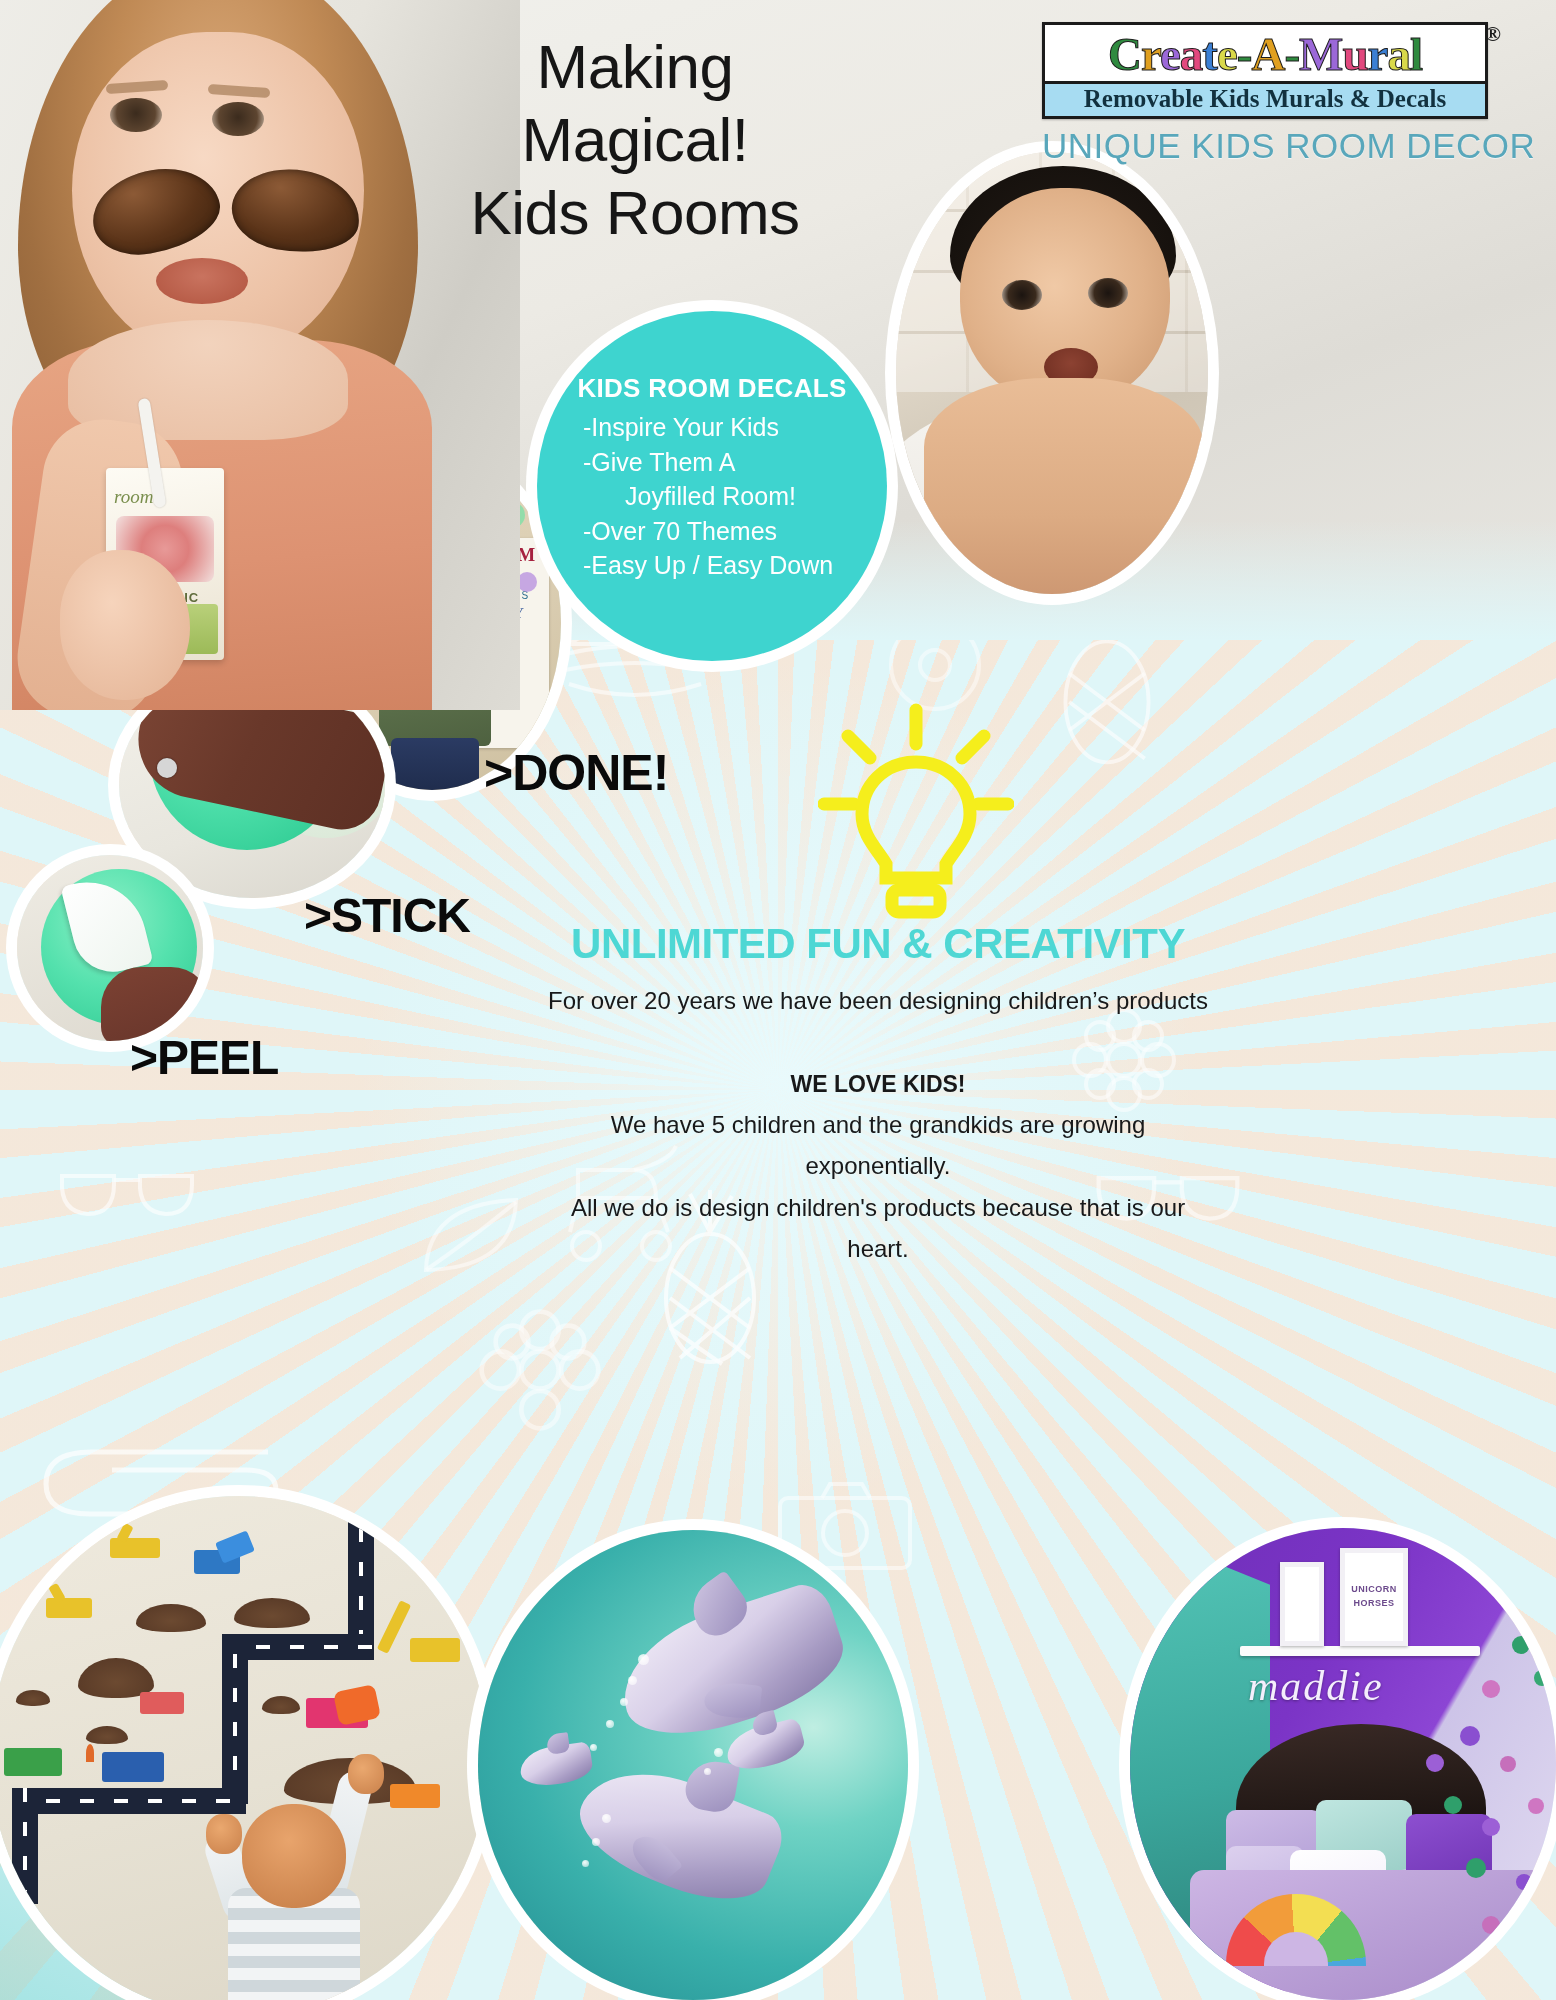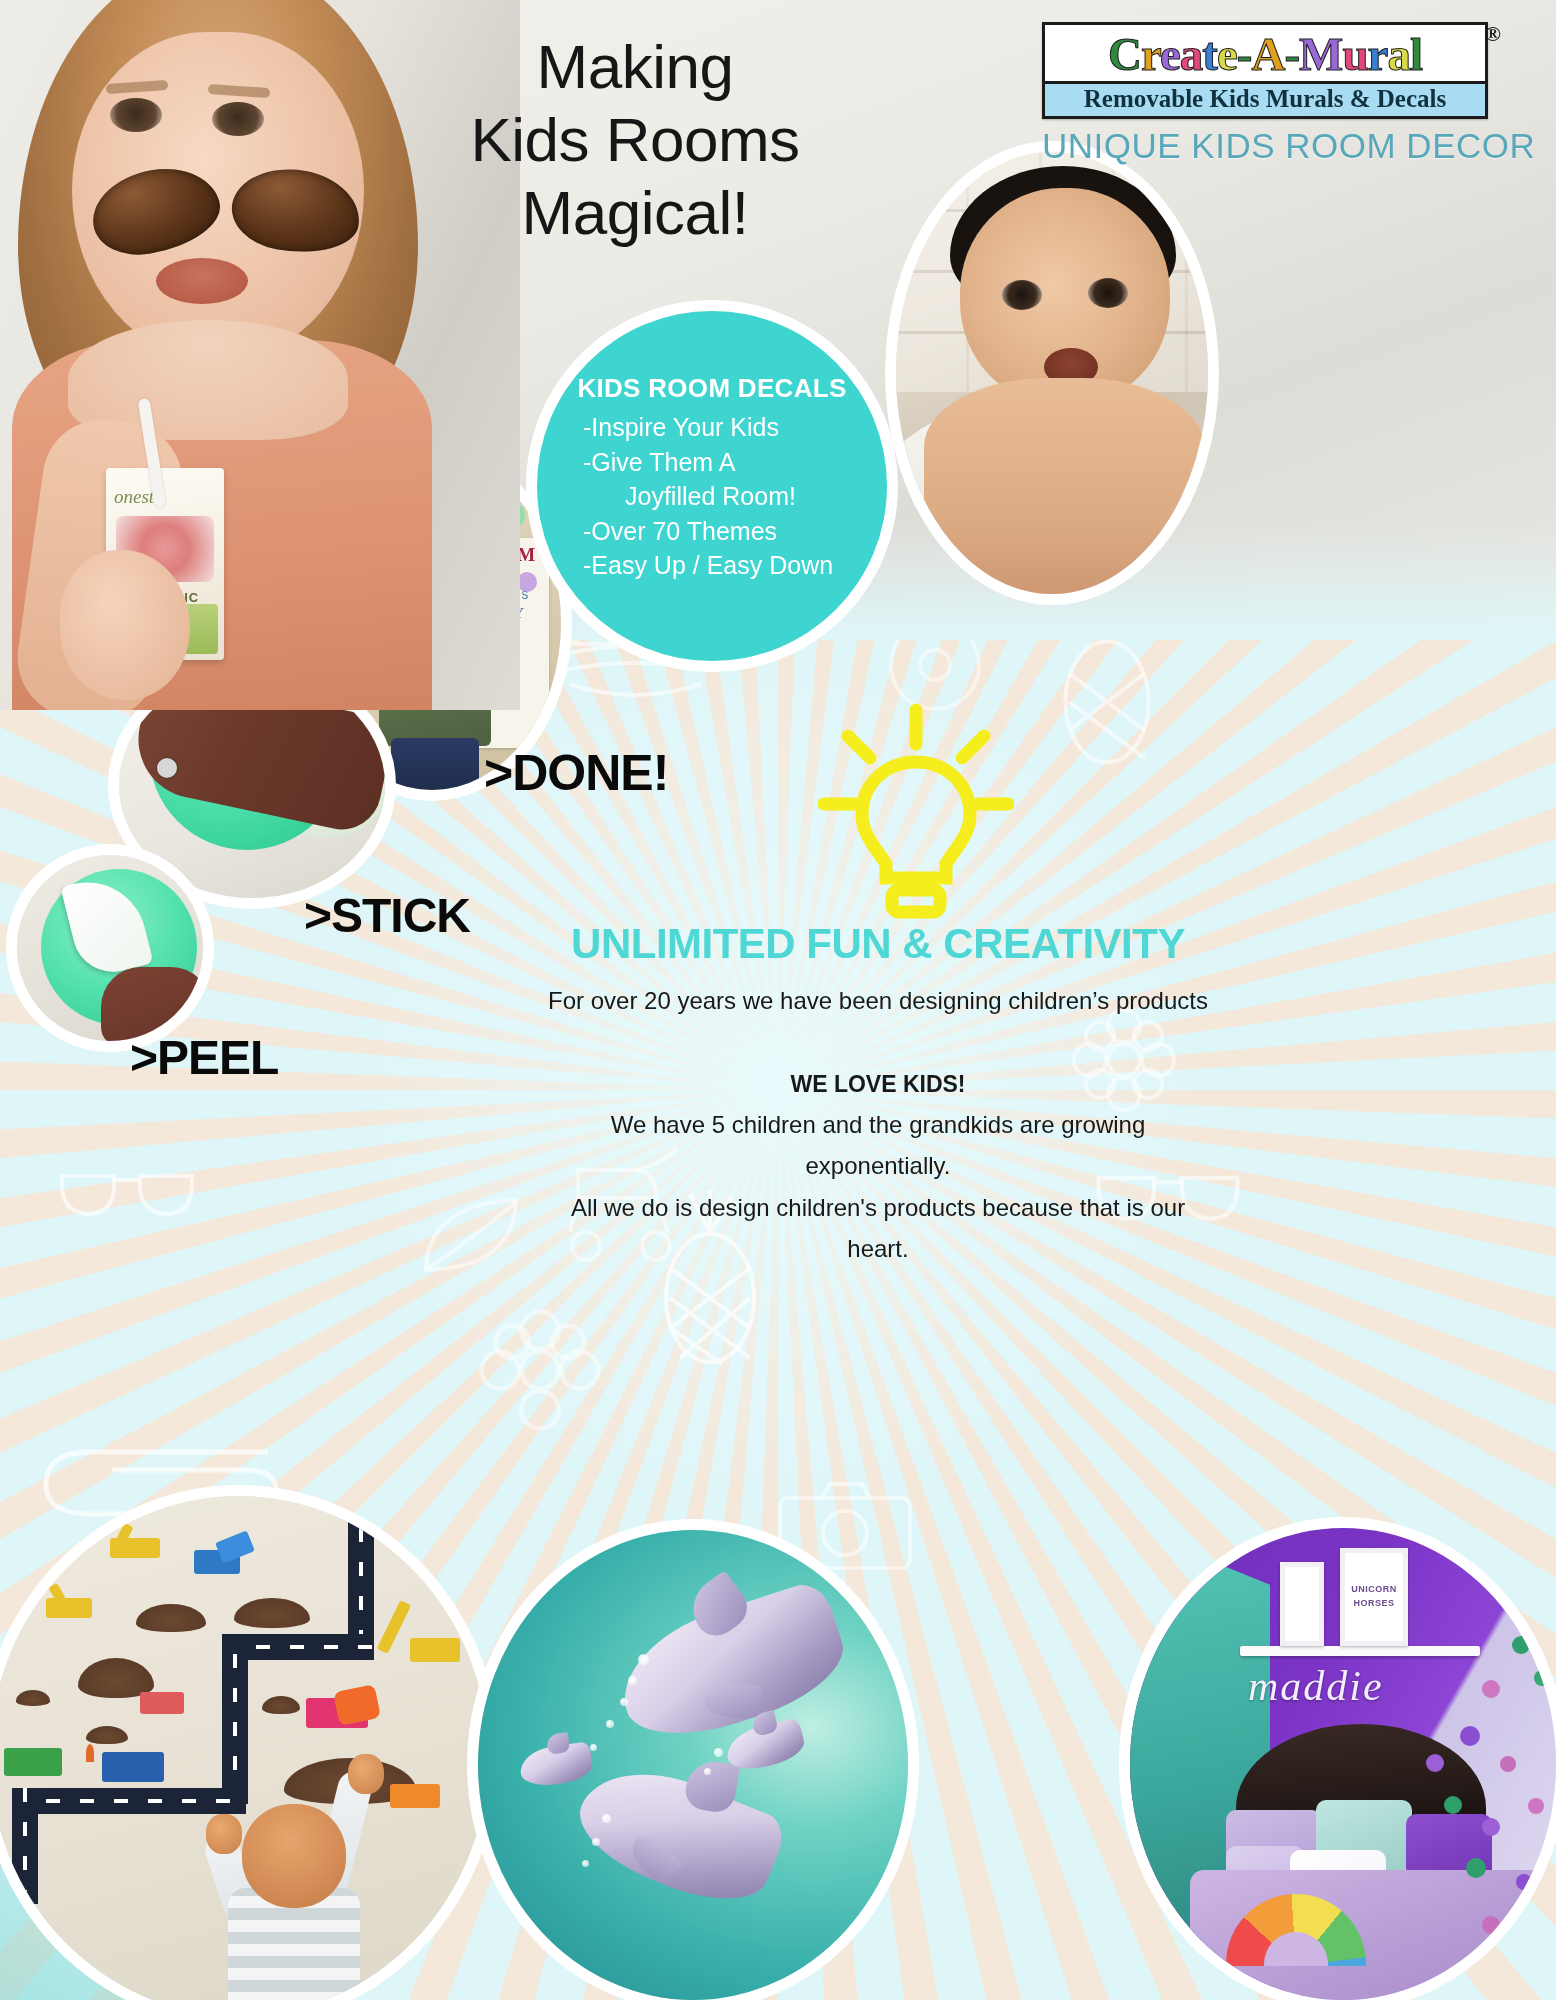--- a/index.html
+++ b/index.html
@@ -726,32 +726,32 @@
     <div class="girl-sunglass">
         <div class="lens l"></div>
         <div class="lens r"></div>
       </div>
     <div class="girl-mouth"></div>
     <div class="girl-body"></div>
     <div class="girl-chest"></div>
     <div class="girl-arm"></div>
     <div class="juice-straw"></div>
     <div class="juice-box">
-      <div class="jb-brand">onest</div>
+      <div class="jb-brand">room</div>
       <div class="jb-art"></div>
       <div class="jb-org">ORGANIC</div>
       <div class="jb-green"></div>
     </div>
     <div class="girl-hand"></div>
   </div>
 
   <div class="headline">
     <div>Making</div>
+    <div>Magical!</div>
     <div>Kids Rooms</div>
-    <div>Magical!</div>
   </div>
 
   <div class="logo-wrap">
     <div class="logo-box">
       <div class="logo-reg">®</div>
       <div class="logo-word">
         <span style="color:#2f8a3f">C</span><span style="color:#e0a020">r</span><span style="color:#9b68d8">e</span><span style="color:#e2487e">a</span><span style="color:#3b7fd4">t</span><span style="color:#d9d94a">e</span><span style="color:#2f8a3f">-</span><span style="color:#e0a020">A</span><span style="color:#2f8a3f">-</span><span style="color:#9b68d8">M</span><span style="color:#e2487e">u</span><span style="color:#3b7fd4">r</span><span style="color:#d9d94a">a</span><span style="color:#2f8a3f">l</span>
       </div>
       <div class="logo-sub">Removable Kids Murals &amp; Decals</div>
     </div>

